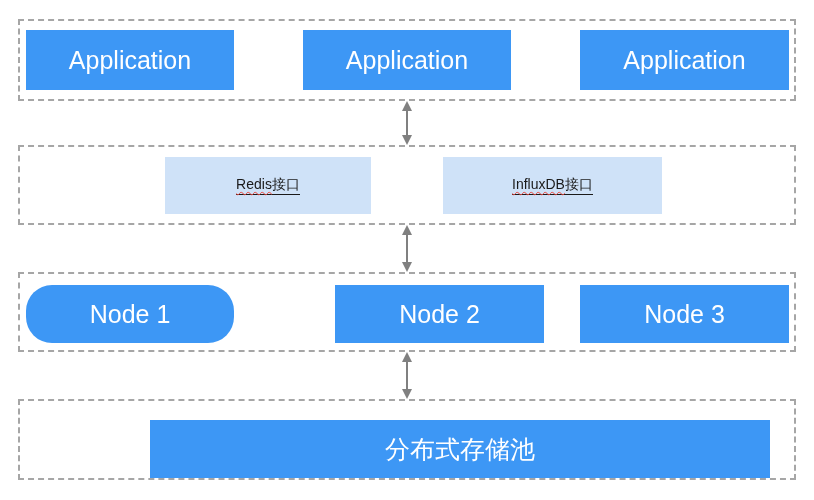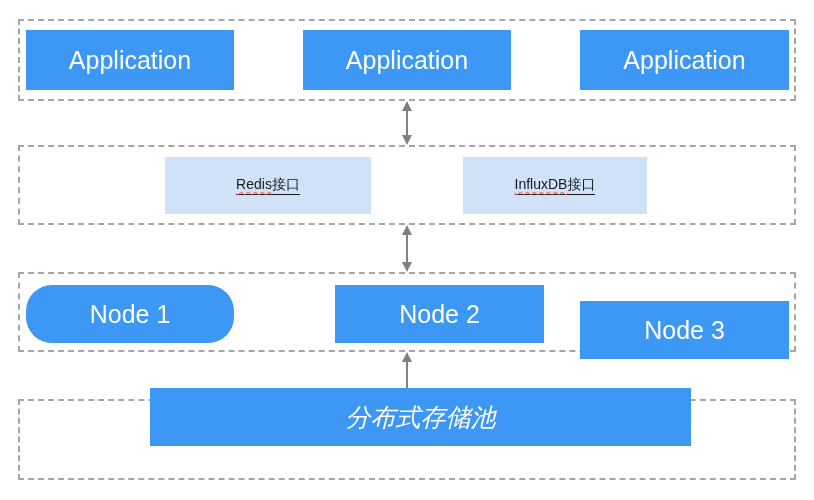--- a/index.html
+++ b/index.html
@@ -54,29 +54,29 @@
     font-weight: 400;
   }
 
   
   .app-1 { left: 26px;  top: 30px; width: 208px; height: 60px; }
   .app-2 { left: 303px; top: 30px; width: 208px; height: 60px; }
   .app-3 { left: 580px; top: 30px; width: 209px; height: 60px; }
 
   
   .iface-1 { left: 165px; top: 157px; width: 206px; height: 57px; }
-  .iface-2 { left: 443px; top: 157px; width: 184px; height: 57px; margin-left: 20px; }
+  .iface-2 { left: 443px; top: 157px; width: 219px; height: 57px; }
 
   
   .node-1 { left: 26px;  top: 285px; width: 208px; height: 58px; border-radius: 26px; }
   .node-2 { left: 303px; top: 285px; width: 209px; height: 58px; margin-left: 32px; }
-  .node-3 { left: 580px; top: 285px; width: 209px; height: 58px; margin-top: 16px; }
+  .node-3 { left: 580px; top: 285px; width: 209px; height: 58px; }
 
   
-  .storage-1 { left: 150px; top: 388px; width: 541px; height: 58px; font-style: italic; }
+  .storage-1 { left: 150px; top: 420px; width: 620px; height: 58px; }
 
   
   .misspelled {
     text-decoration: underline wavy #e8453c;
     text-decoration-thickness: 1px;
     text-underline-offset: 2px;
   }
   .iface-label {
     border-bottom: 1px solid #1a1a1a;
     padding-bottom: 1px;

